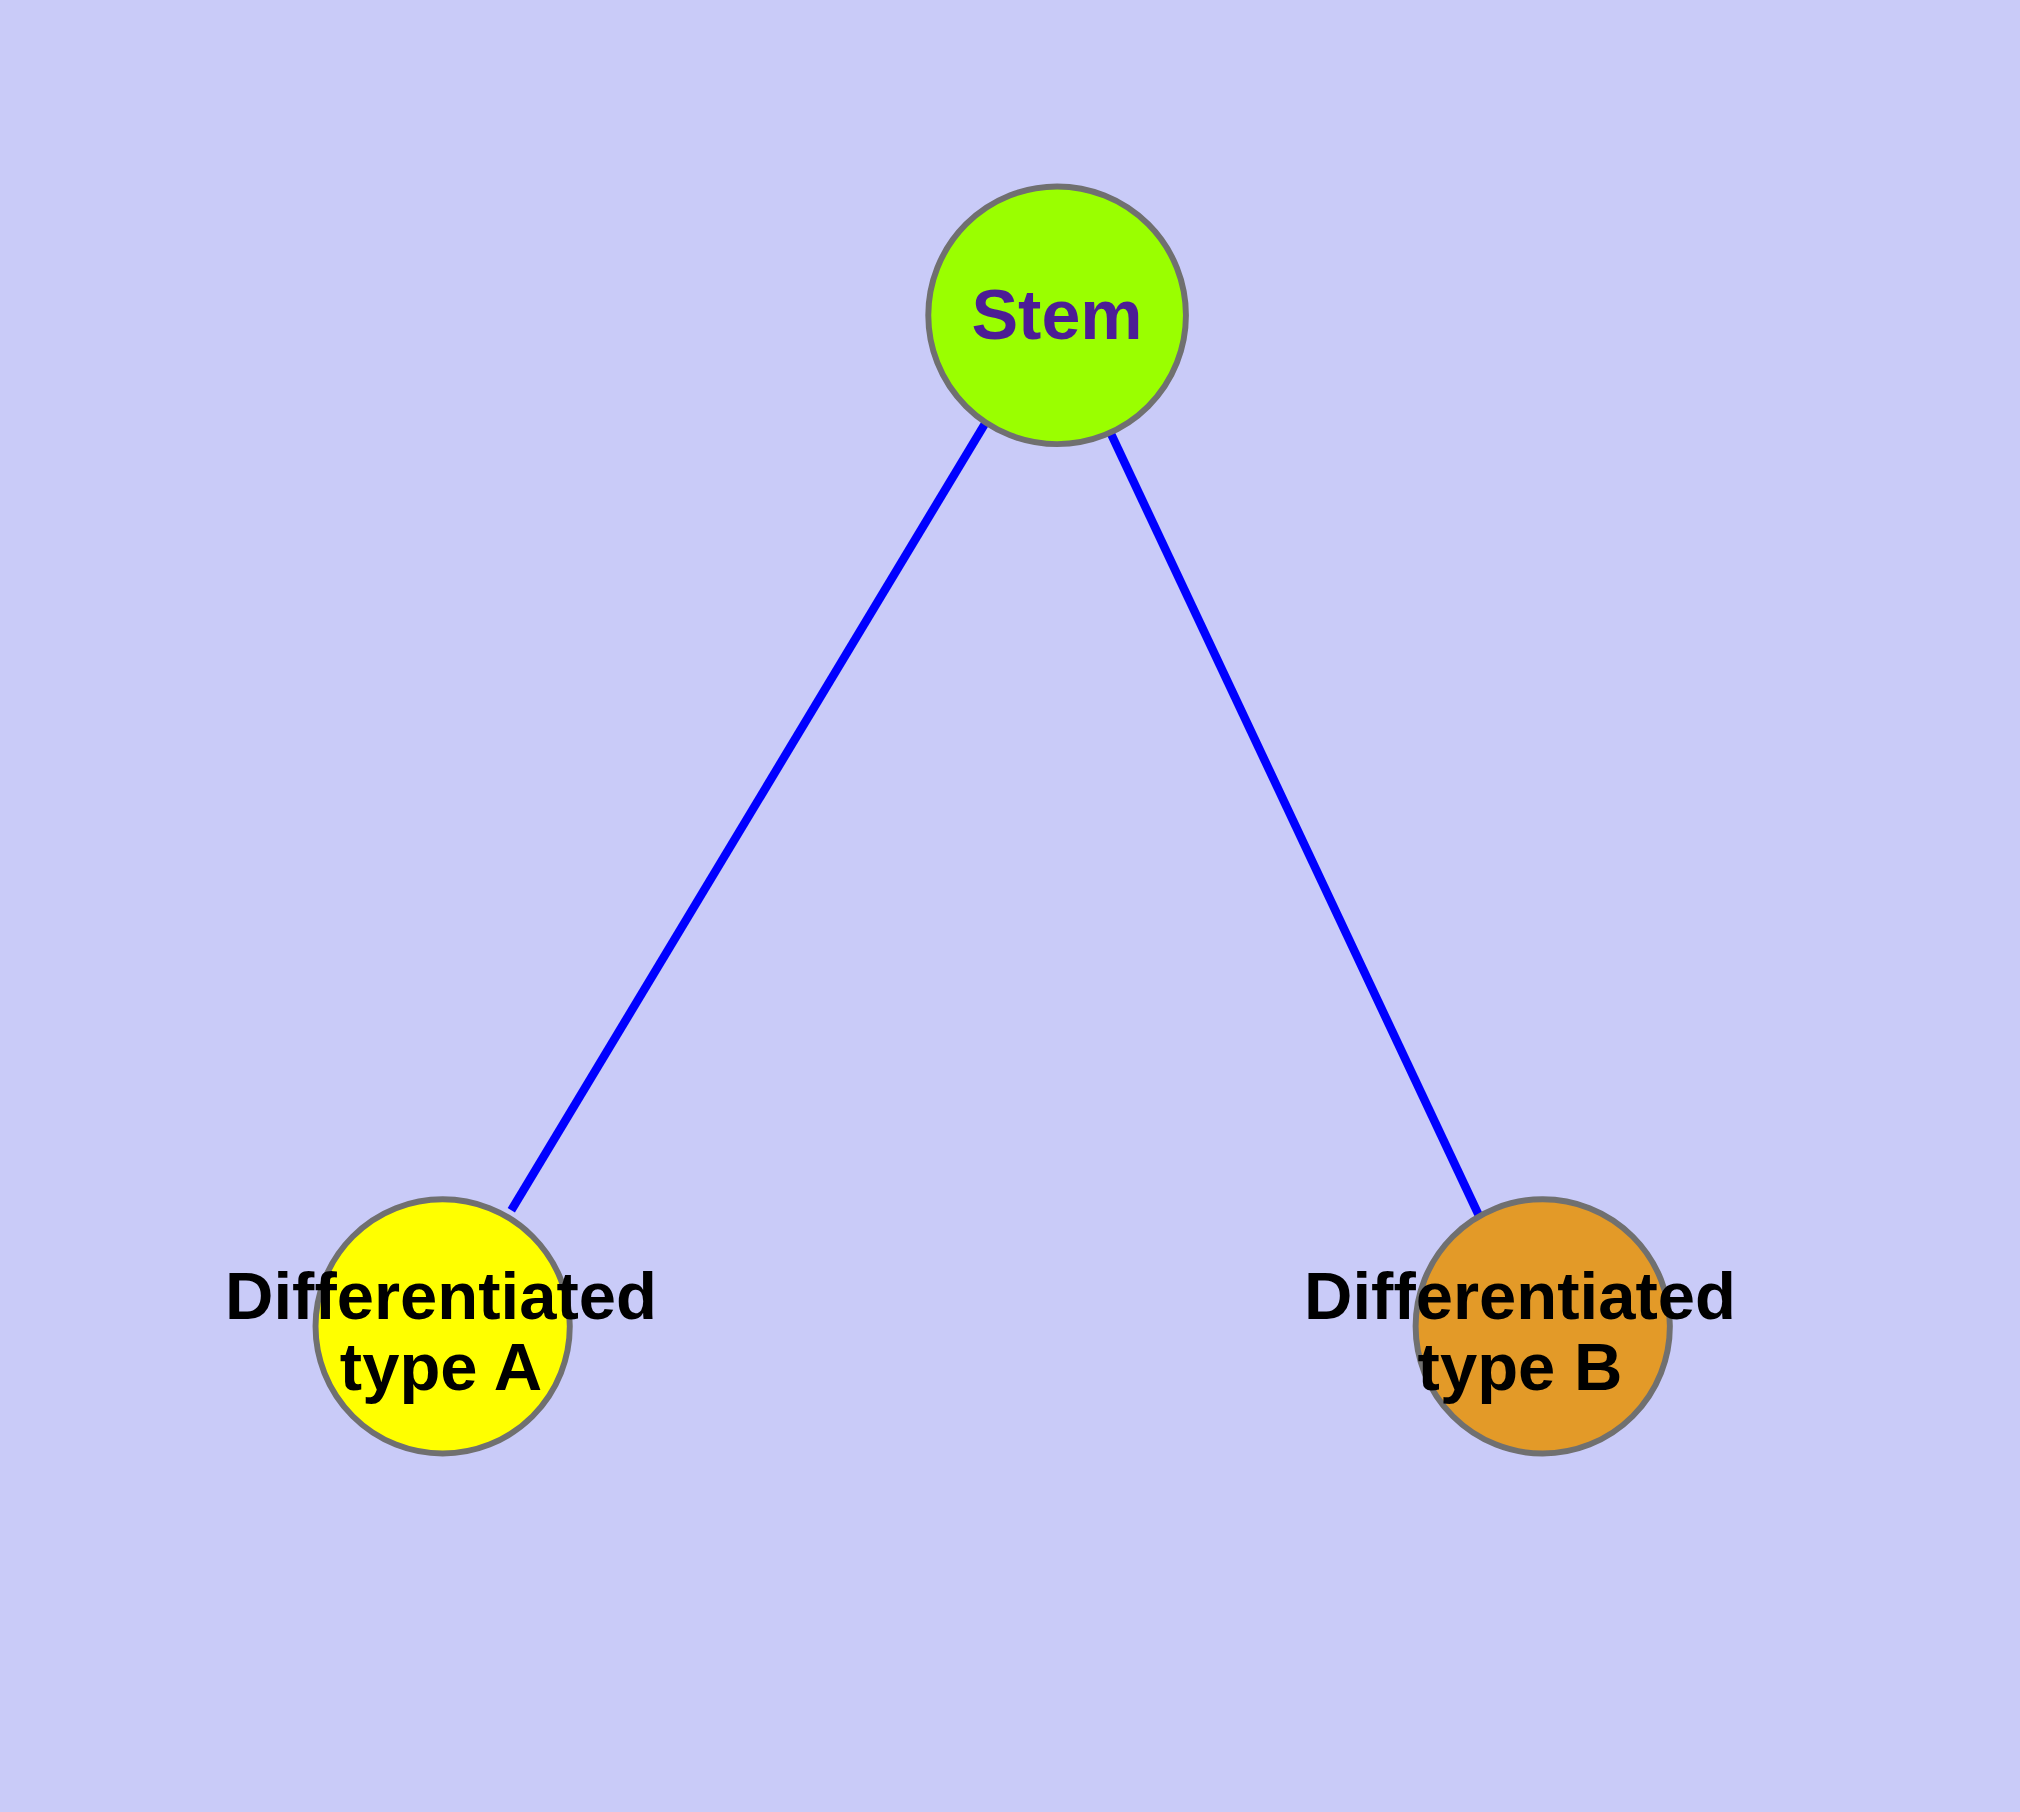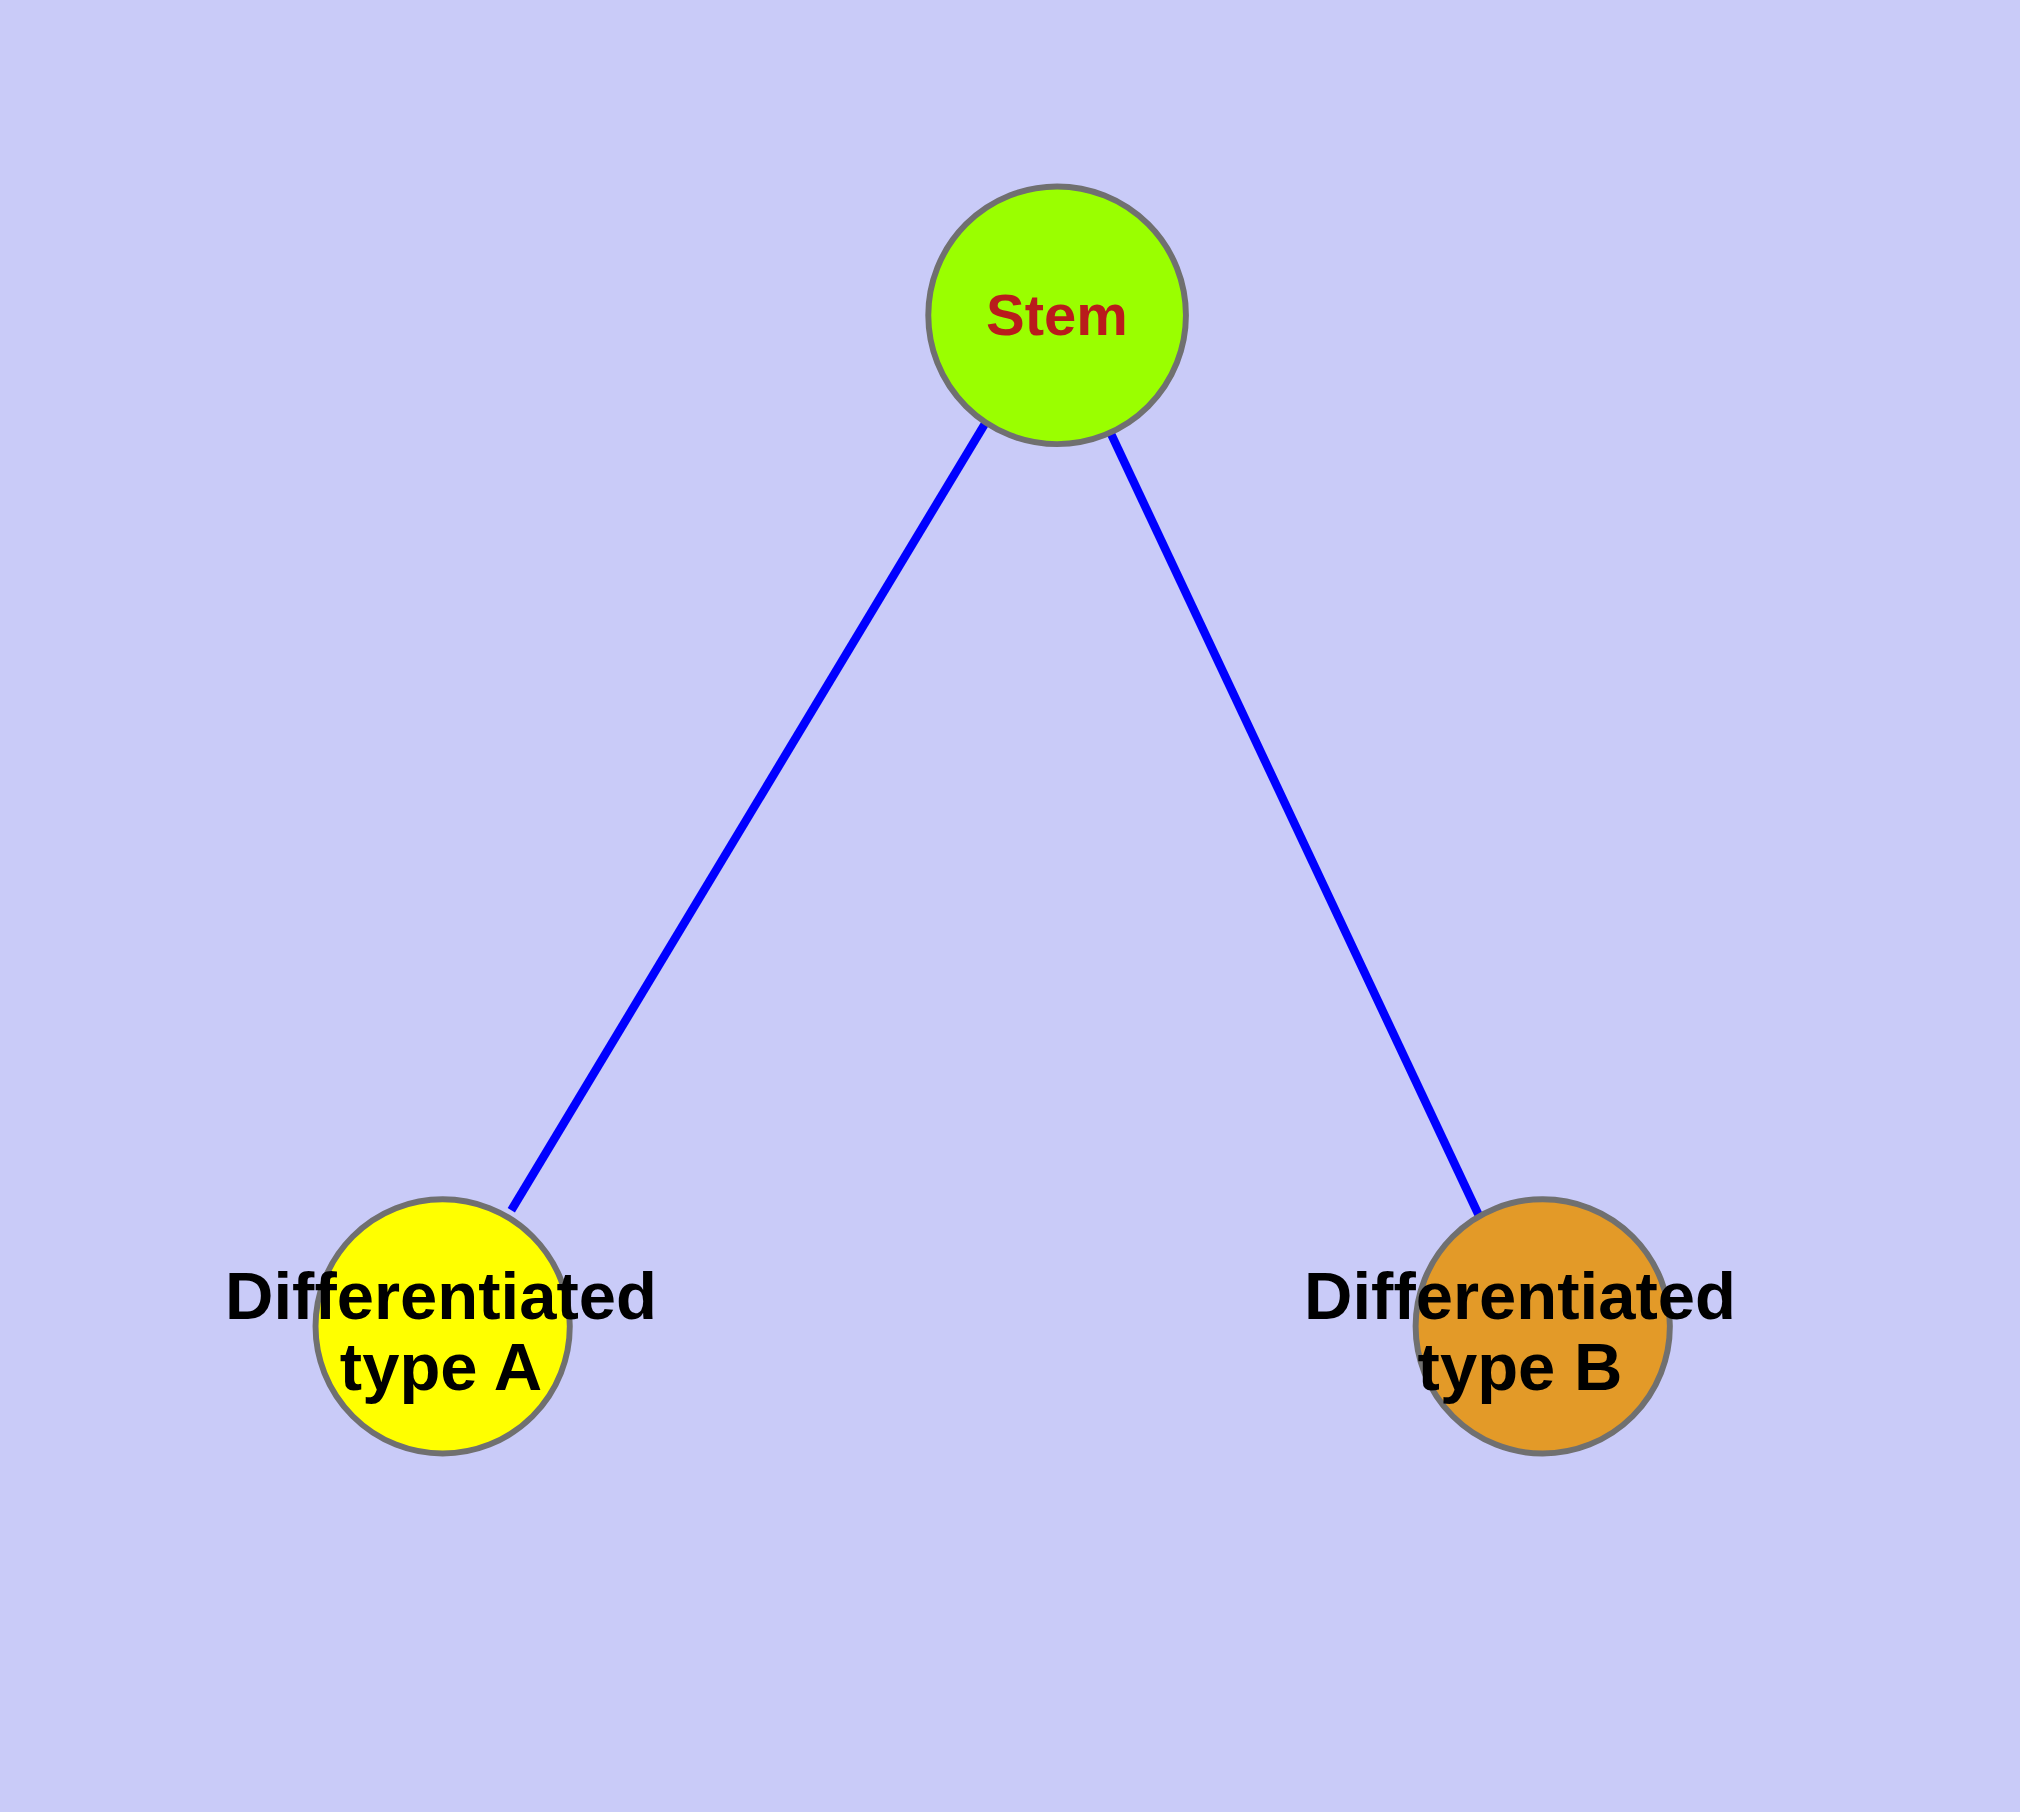--- a/index.html
+++ b/index.html
@@ -60,21 +60,21 @@
       <line class="edge-line" x1="1305" y1="500" x2="1746" y2="1437" stroke="#0000ff"></line>
     </g>
 
     <g>
       <circle class="node-circle" cx="1247" cy="372" r="152" fill="#9aff00" stroke="#707070"></circle>
       <circle class="node-circle" cx="522" cy="1565" r="150" fill="#ffff00" stroke="#707070"></circle>
       <circle class="node-circle" cx="1820" cy="1565" r="150" fill="#e39a28" stroke="#707070"></circle>
     </g>
   </svg>
 
-  <div class="node-label label-stem" style="left: 1057px; top: 315px; font-size: 58px; color: #b91c1c;">Stem</div>
+  <div class="node-label label-stem" style="left: 1057px; top: 315px; font-size: 70px; color: #4c1d95;">Stem</div>
 
   <div class="node-label label-leaf" style="left: 441px; top: 1331px; font-size: 67px; color: rgb(0, 0, 0);">Differentiated
 type A</div>
 
   <div class="node-label label-leaf" style="left: 1520px; top: 1331px; font-size: 67px; color: rgb(0, 0, 0);">Differentiated
 type B</div>
 
 </div>
 
 

